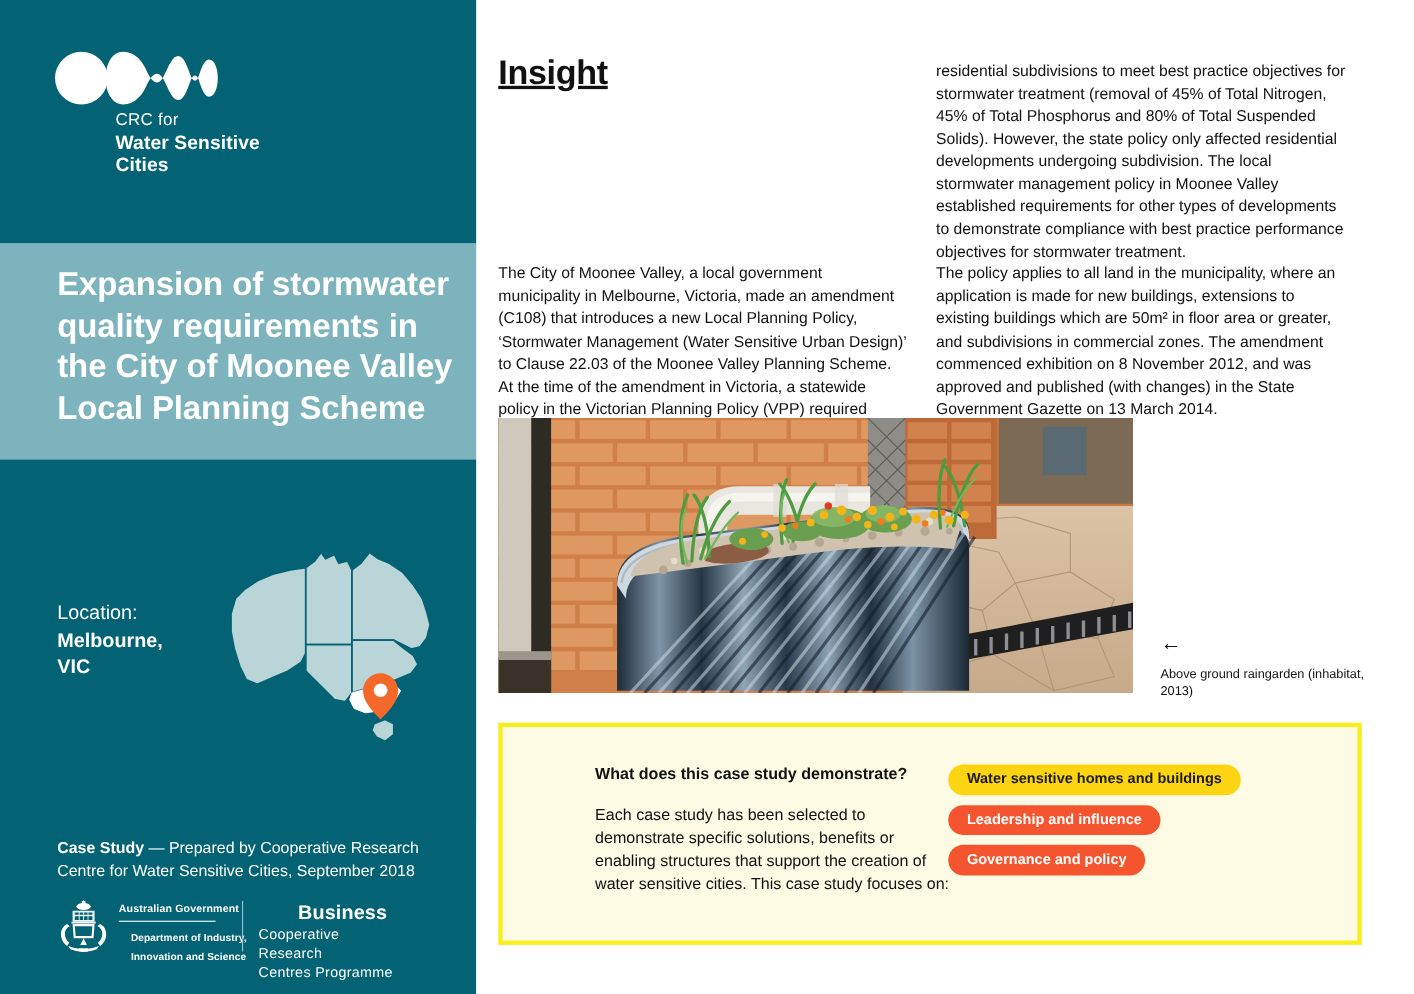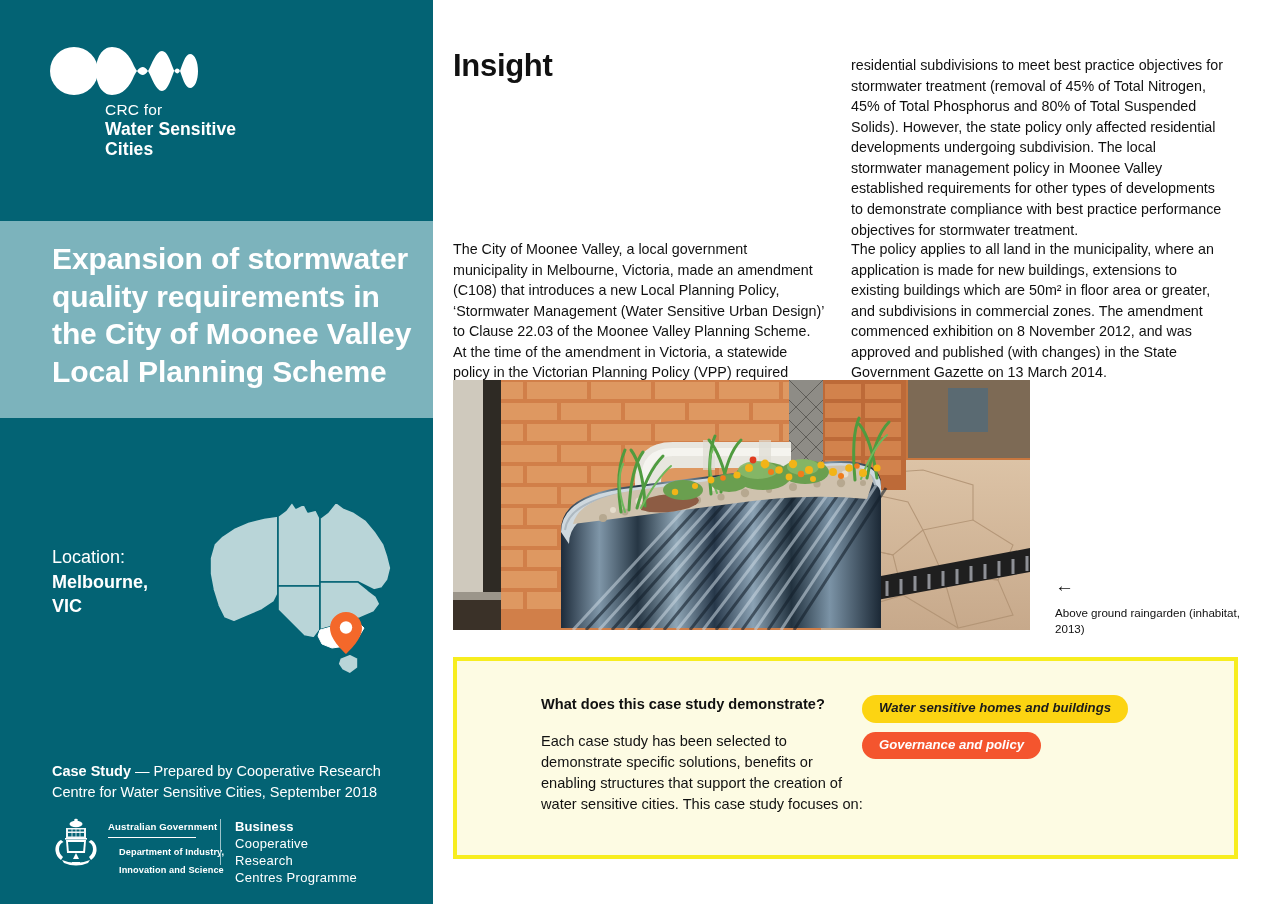--- a/index.html
+++ b/index.html
@@ -46,28 +46,28 @@
 
   
   .gov-logo { position:absolute; left:52px; top:817px; width:310px; height:52px; }
   .gov-coa { position:absolute; left:0; top:0; width:48px; height:50px; }
   .gov-txt { position:absolute; left:56px; top:4px; color:#fff; }
   .gov-txt .l1 { font-size:9.6px; font-weight:700; letter-spacing:.15px; line-height:1.35;}
   .gov-rule { position:absolute; left:56px; top:20px; width:88px; height:1px; background:#fff; }
   .gov-txt .l2 { font-size:9.2px; font-weight:700; letter-spacing:.1px; line-height:1.4; margin-top:5px;padding-left:11px;}
   .gov-divider { position:absolute; left:168px; top:2px; width:1px; height:46px; background:#9dc3ca; }
   .gov-biz { position:absolute; left:183px; top:2px; color:#fff; }
-  .gov-biz .b1 { font-size:13px; font-weight:700; line-height:1.2; letter-spacing:.1px; }
+  .gov-biz .b1 { font-size:18px; font-weight:700; line-height:1.2; letter-spacing:.1px;margin-left:36px; }
   .gov-biz .b2 { font-size:13px; font-weight:400; line-height:1.33; letter-spacing:.3px; }
 
   
   .main { position:absolute; left:433px; top:0; width:852px; height:904px; background:#fff; }
 
   .h1 {
-    position:absolute; color:#111; font-size:31px; font-weight:700; letter-spacing:-0.3px;
+    position:absolute; color:#111; font-size:31px; font-weight:700; letter-spacing:-0.3px;text-decoration:underline;
   }
   #insight-heading { left:20px; top:48px; }
   #project-heading { left:20px; top:178px; }
 
   .insight-sub {
     position:absolute; left:20px; top:111px; width:360px;
     font-style:italic; font-size:14.4px; line-height:1.42; color:#111;
   }
 
   .body-col {
@@ -99,21 +99,20 @@
   }
   .callout-p {
     position:absolute; left:84px; top:70px; width:330px;
     font-size:14.6px; color:#111; line-height:1.43;
   }
   .tags { position:absolute; left:405px; top:34px; width:350px; }
   .tag {
     display:inline-block; border-radius:14px; padding:5px 17px 6px 17px;
     font-size:13.2px; font-weight:700; margin-bottom:9px; white-space:nowrap;
     line-height:1.25;
-    font-style:italic;
   }
   .tag-yellow { background:#fcd412; color:#1b1b1b; }
   .tag-orange { background:#f4552e; color:#ffffff; }
 </style>
 </head>
 <body>
 
 <div class="page">
 
   <div class="sidebar">
@@ -487,17 +486,18 @@
     <div class="caption-wrap">
       <div class="caption-arrow">←</div>
       <div class="caption-text">Above ground raingarden (inhabitat, 2013)</div>
     </div>
 
     <div class="callout">
       <div class="callout-q">What does this case study demonstrate?</div>
       <div class="callout-p">Each case study has been selected to demonstrate specific solutions, benefits or enabling structures that support the creation of water sensitive cities. This case study focuses on:</div>
       <div class="tags" id="tag-list">
           <div><span class="tag tag-yellow">Water sensitive homes and buildings</span></div>
+          <div><span class="tag tag-orange">Leadership and influence</span></div>
           <div><span class="tag tag-orange">Governance and policy</span></div>
         </div>
     </div>
   </div>
 </div>
 
 </body></html>

